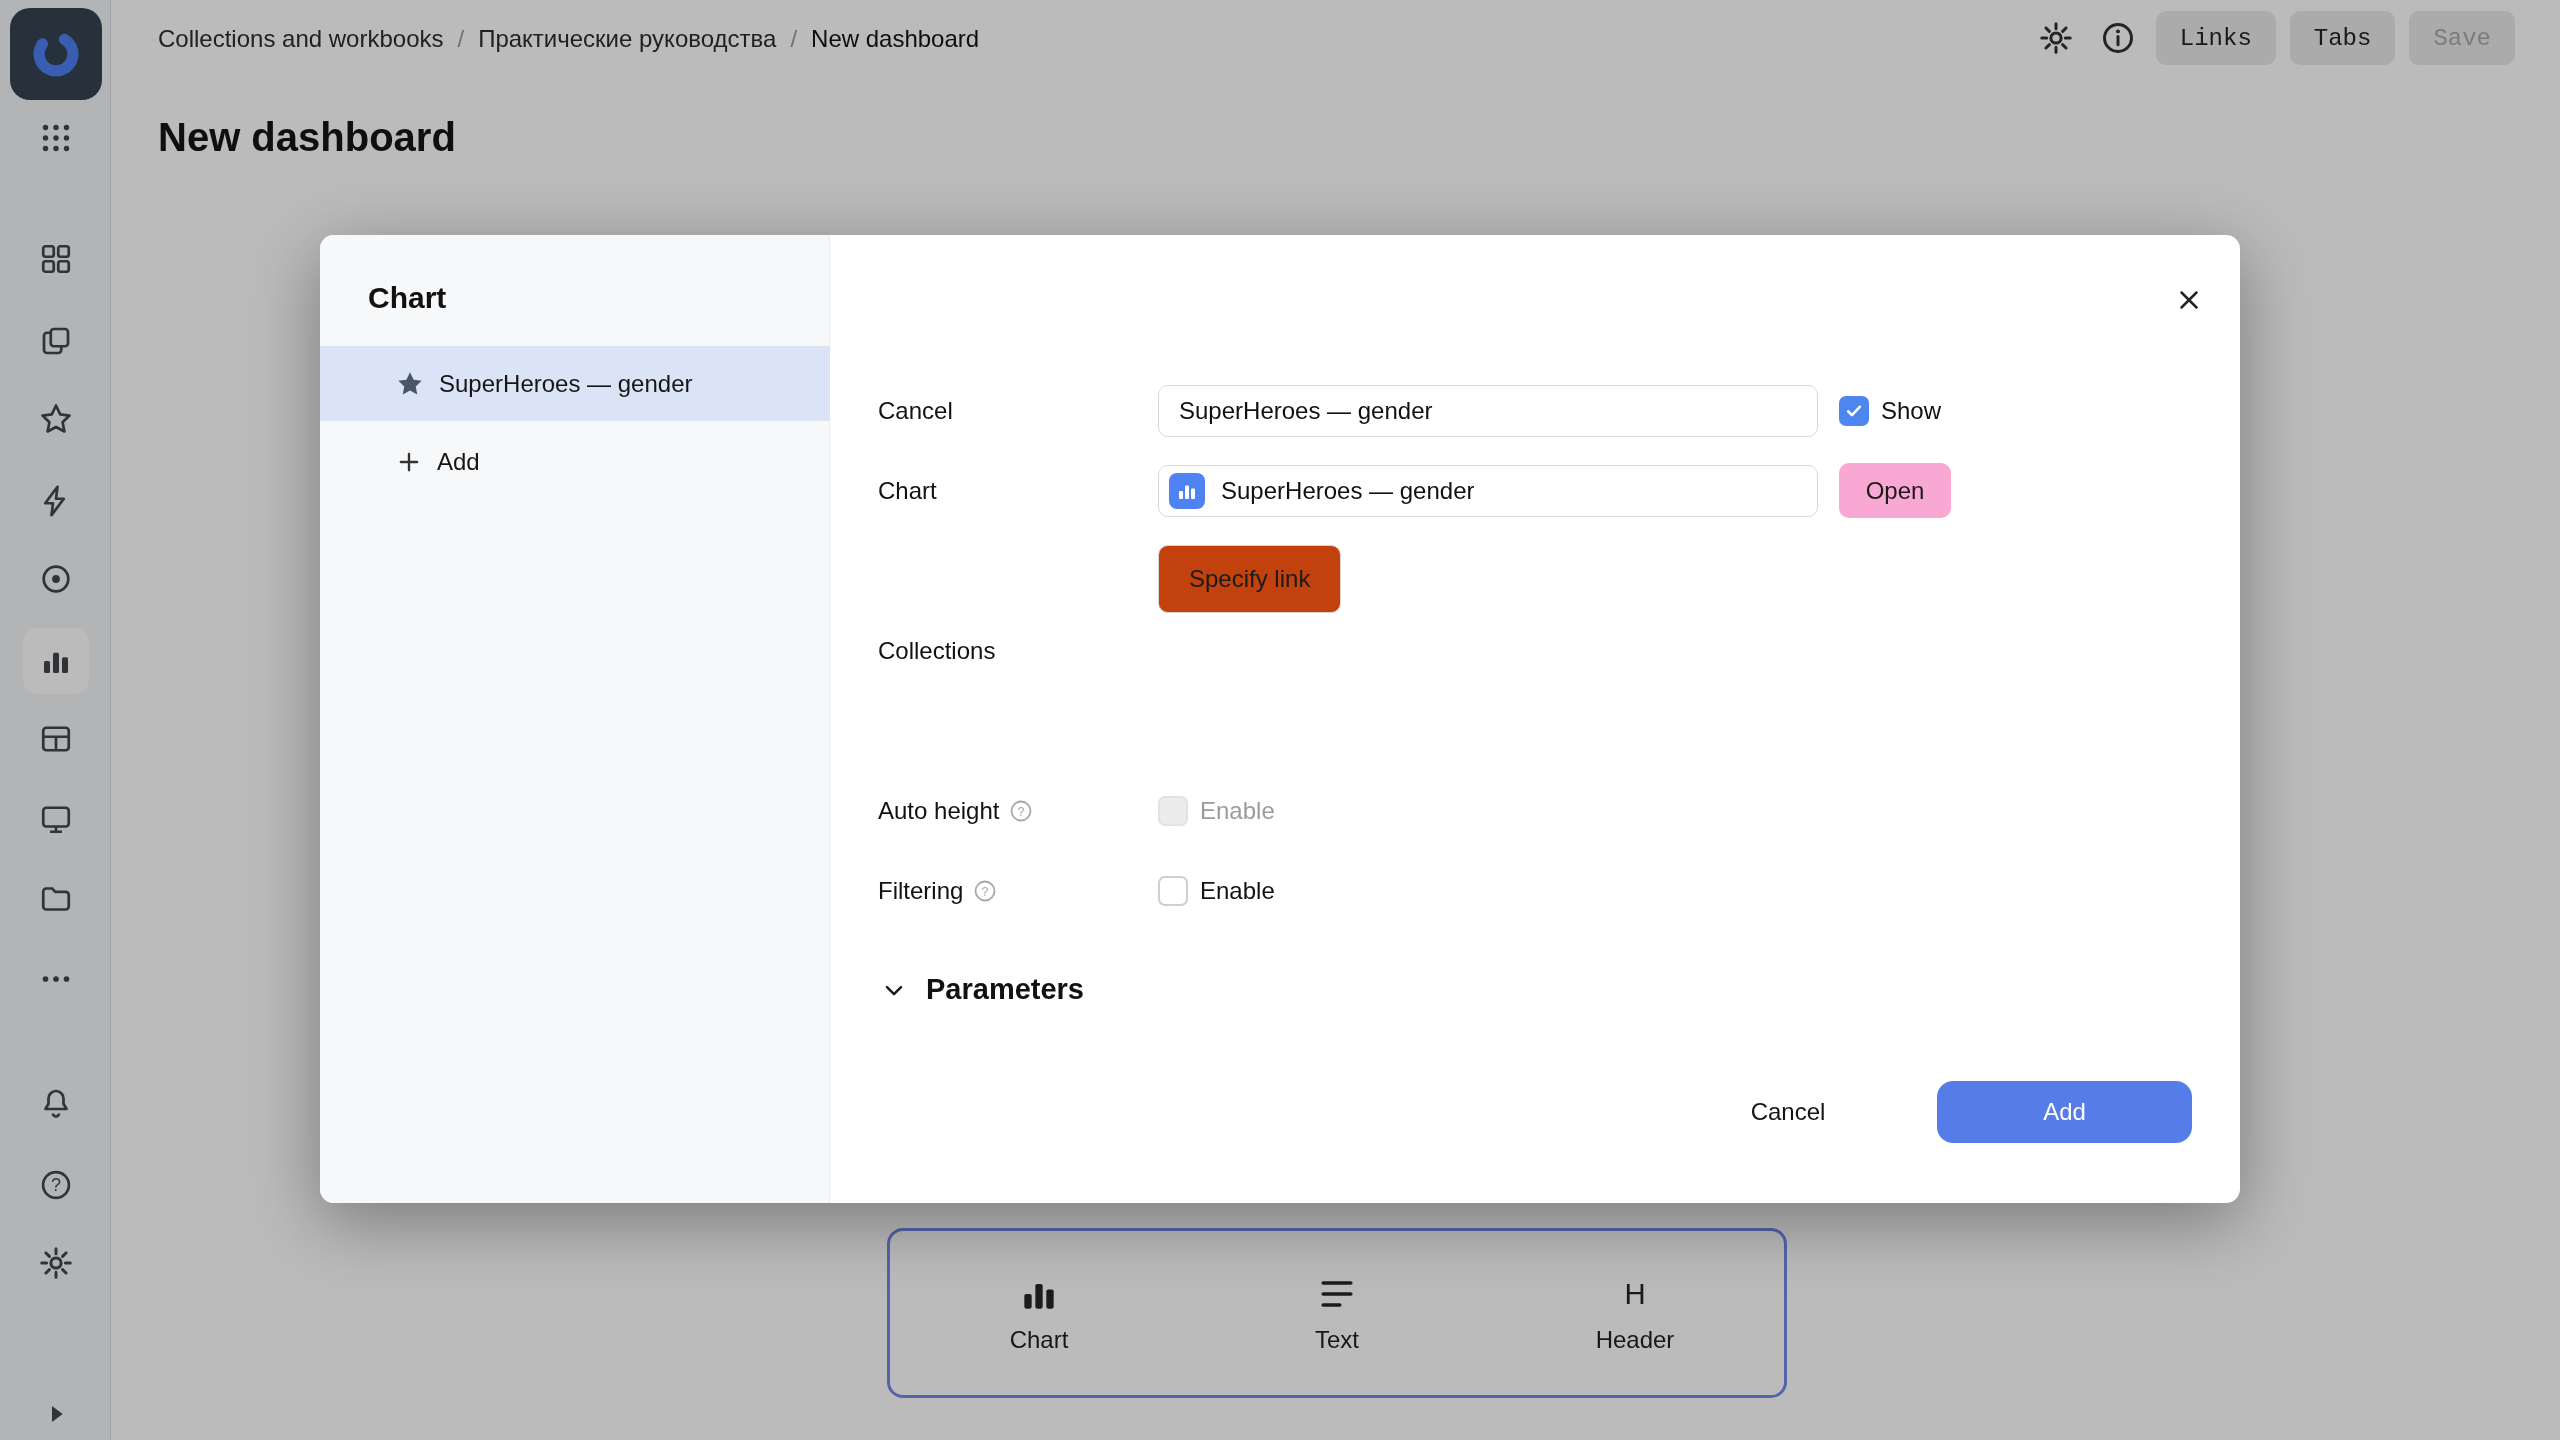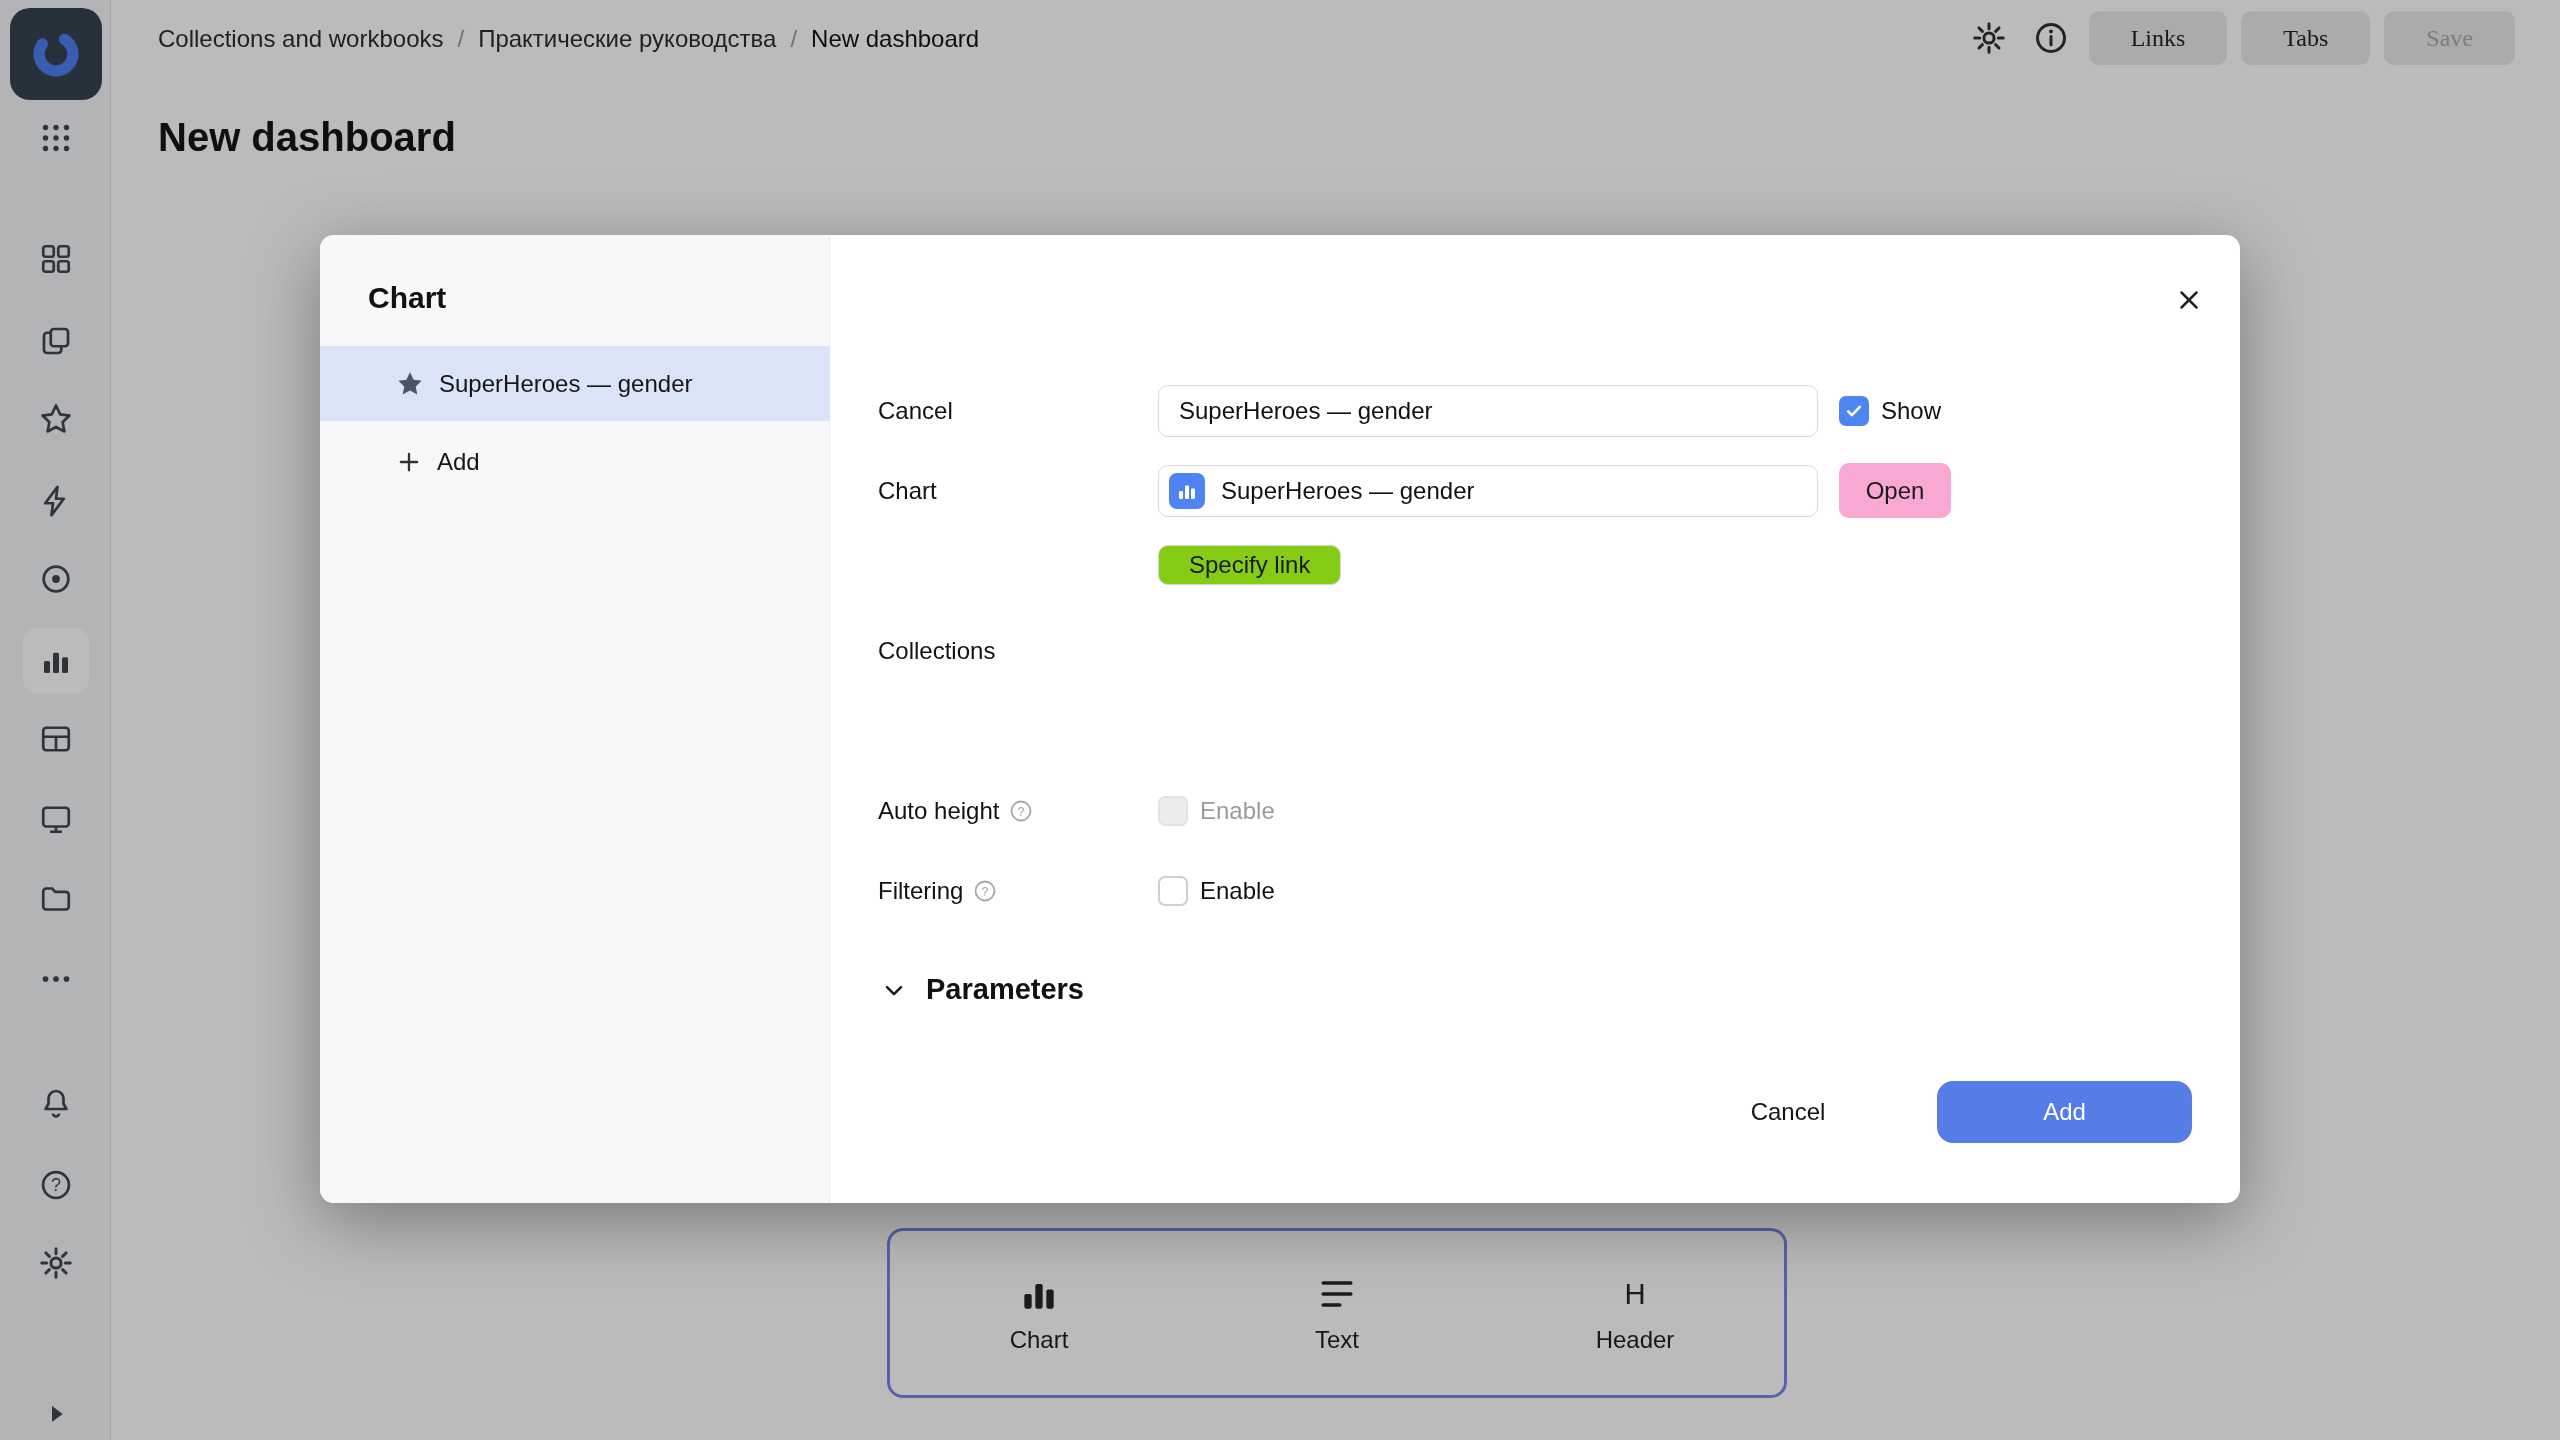--- a/index.html
+++ b/index.html
@@ -17,21 +17,21 @@
 
   
   .topbar { position:absolute; left:111px; top:0; right:0; height:77px; background:#ffffff; z-index:1; }
   .breadcrumbs { position:absolute; left:47px; top:0; height:77px; display:flex; align-items:center; font-size:24px; color:#2a2a2a; }
   .crumb { white-space:nowrap; cursor:pointer; }
   .crumb + .crumb::before { content:"/"; color:#9a9a9a; margin:0 14px; cursor:default; }
   .crumb.current { cursor:default; color:#111; }
   .topbar-right { position:absolute; right:45px; top:11px; height:54px; display:flex; align-items:center; gap:14px; }
   .icon-btn { width:48px; height:48px; display:flex; align-items:center; justify-content:center; background:none; border:none; color:#2f2f2f; cursor:pointer; }
   .icon-btn svg { width:36px; height:36px; }
-  .top-btn { height:54px; padding:0 42px; border:none; border-radius:10px; background:#e9e9e9; font-size:24px; color:#1f1f1f; font-family:Liberation Serif, serif; cursor:pointer; }
+  .top-btn { height:54px; padding:0 24px; border:none; border-radius:10px; background:#e9e9e9; font-size:24px; color:#1f1f1f; font-family:Liberation Mono, monospace; cursor:pointer; }
   .top-btn.disabled { color:#a8a8a8; cursor:default; }
 
   
   .page-title { position:absolute; left:158px; top:115px; font-size:40px; font-weight:700; color:#111; z-index:1; }
 
   
   .widget-panel { position:absolute; left:887px; top:1228px; width:900px; height:170px; background:#ffffff; border:3px solid #6f87e8; border-radius:16px; display:flex; z-index:2; }
   .widget-cell { flex:1; display:flex; flex-direction:column; align-items:center; justify-content:center; gap:10px; cursor:pointer; color:#222; }
   .widget-cell svg { width:44px; height:44px; color:#232323; }
   .widget-label { font-size:24px; color:#1c1c1c; }
@@ -59,21 +59,21 @@
   .help-circle { width:24px; height:24px; flex:none; color:#a8a8a8; }
   .help-circle svg { width:24px; height:24px; display:block; }
 
   .text-input { position:absolute; left:328px; width:660px; height:52px; border:1px solid #d9d9d9; border-radius:10px; font-size:24px; color:#111; padding:0 20px; font-family:inherit; background:#fff; outline:none; }
   .chart-input { position:absolute; left:328px; top:230px; width:660px; height:52px; border:1px solid #d9d9d9; border-radius:10px; background:#fff; display:flex; align-items:center; gap:16px; padding:0 10px; cursor:pointer; }
   .chart-input-icon { width:36px; height:36px; border-radius:8px; background:#4f82f2; display:flex; align-items:center; justify-content:center; flex:none; }
   .chart-input-icon svg { width:24px; height:24px; }
   .chart-input-text { font-size:24px; color:#111; white-space:nowrap; overflow:hidden; }
 
   .open-btn { position:absolute; left:1009px; top:228px; width:112px; height:55px; border:none; border-radius:10px; background:#f9a8d4; font-size:24px; color:#1b1b1b; font-family:inherit; cursor:pointer; }
-  .specify-btn { position:absolute; left:328px; top:310px; height:40px; padding:0 30px; border:1px solid #d5d5d5; border-radius:10px; background:#84cc16; font-size:24px; color:#1b1b1b; font-family:inherit; cursor:pointer; }
+  .specify-btn { position:absolute; left:328px; top:310px; height:68px; padding:0 30px; border:1px solid #d5d5d5; border-radius:10px; background:#c2410c; font-size:24px; color:#1b1b1b; font-family:inherit; cursor:pointer; }
 
   .desc-area { position:absolute; left:328px; top:390px; width:660px; height:132px; border:1px solid #d9d9d9; border-radius:10px; font-size:24px; font-family:inherit; color:#111; padding:14px 20px; resize:none; outline:none; }
   .desc-area::placeholder { color:#b9b9b9; }
 
   .checkbox { position:absolute; width:30px; height:30px; border-radius:7px; cursor:pointer; }
   .checkbox.checked { background:#4d86f0; display:flex; align-items:center; justify-content:center; border:none; }
   .checkbox.checked svg { width:20px; height:20px; }
   .checkbox.unchecked { background:#fff; border:2px solid #cfcfcf; }
   .checkbox.disabled { background:#ececec; border:2px solid #e2e2e2; cursor:default; }
   .cb-label { position:absolute; font-size:24px; color:#121212; line-height:30px; }

